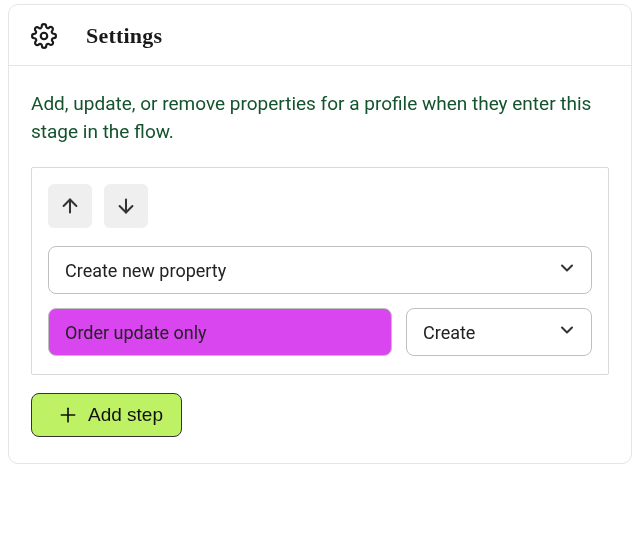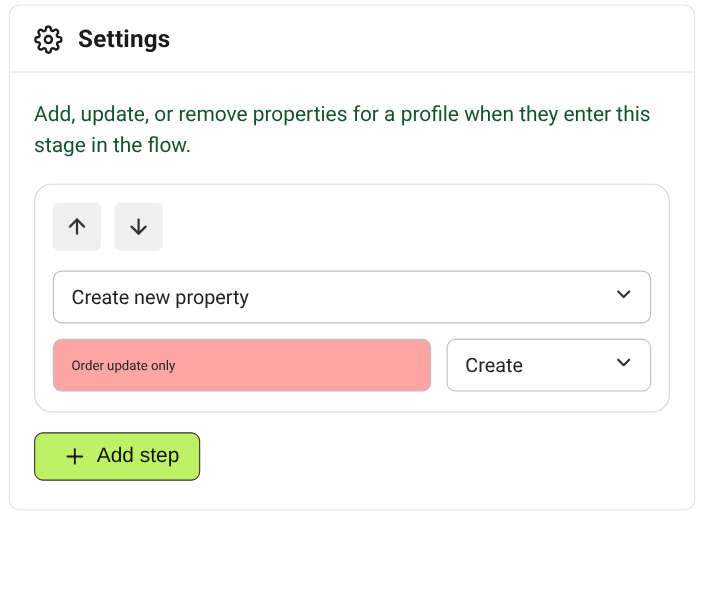--- a/index.html
+++ b/index.html
@@ -15,42 +15,43 @@
   .panel {
     border: 1px solid #e5e5e5;
     border-radius: 10px;
     margin: 4px 8px 8px 8px;
     background: #fff;
     overflow: hidden;
   }
   .panel-header {
     display: flex;
     align-items: flex-end;
-    gap: 14px;
+    gap: 29px;
     padding: 18px 22px 16px 22px;
     border-bottom: 1px solid #e5e5e5;
+    font-family: Liberation Serif, serif;
   }
   .panel-header .title {
     font-size: 22px;
     font-weight: 700;
     letter-spacing: 0.2px;
   }
   .gear svg { display:block; }
   .panel-body {
     padding: 20px 22px 26px 22px;
   }
   .description {
     font-size: 19px;
     line-height: 1.45;
     color: #14532d;
     margin: 4px 0 22px 0;
   }
   .step-card {
     border: 1px solid #d9d9d9;
-    border-radius: 16px;
+    border-radius: 2px;
     padding: 16px 16px 18px 16px;
   }
   .reorder-row {
     display: flex;
     gap: 12px;
     margin-bottom: 18px;
   }
   .reorder-btn {
     width: 44px;
     height: 44px;
@@ -82,26 +83,26 @@
     color: #222;
     cursor: pointer;
     flex: 1 1 auto;
   }
   .select.type {
     flex: 0 0 186px;
   }
   .input {
     border: 1px solid #bfbfbf;
     border-radius: 8px;
-    background: #fca5a5;
+    background: #d946ef;
     height: 48px;
     display: flex;
     align-items: center;
     padding: 0 16px;
-    font-size: 12px;
+    font-size: 18px;
     color: #222;
     flex: 1 1 auto;
   }
   .chevron {
     position: absolute;
     right: 14px;
     top: 50%;
     transform: translateY(-50%);
     pointer-events: none;
   }

